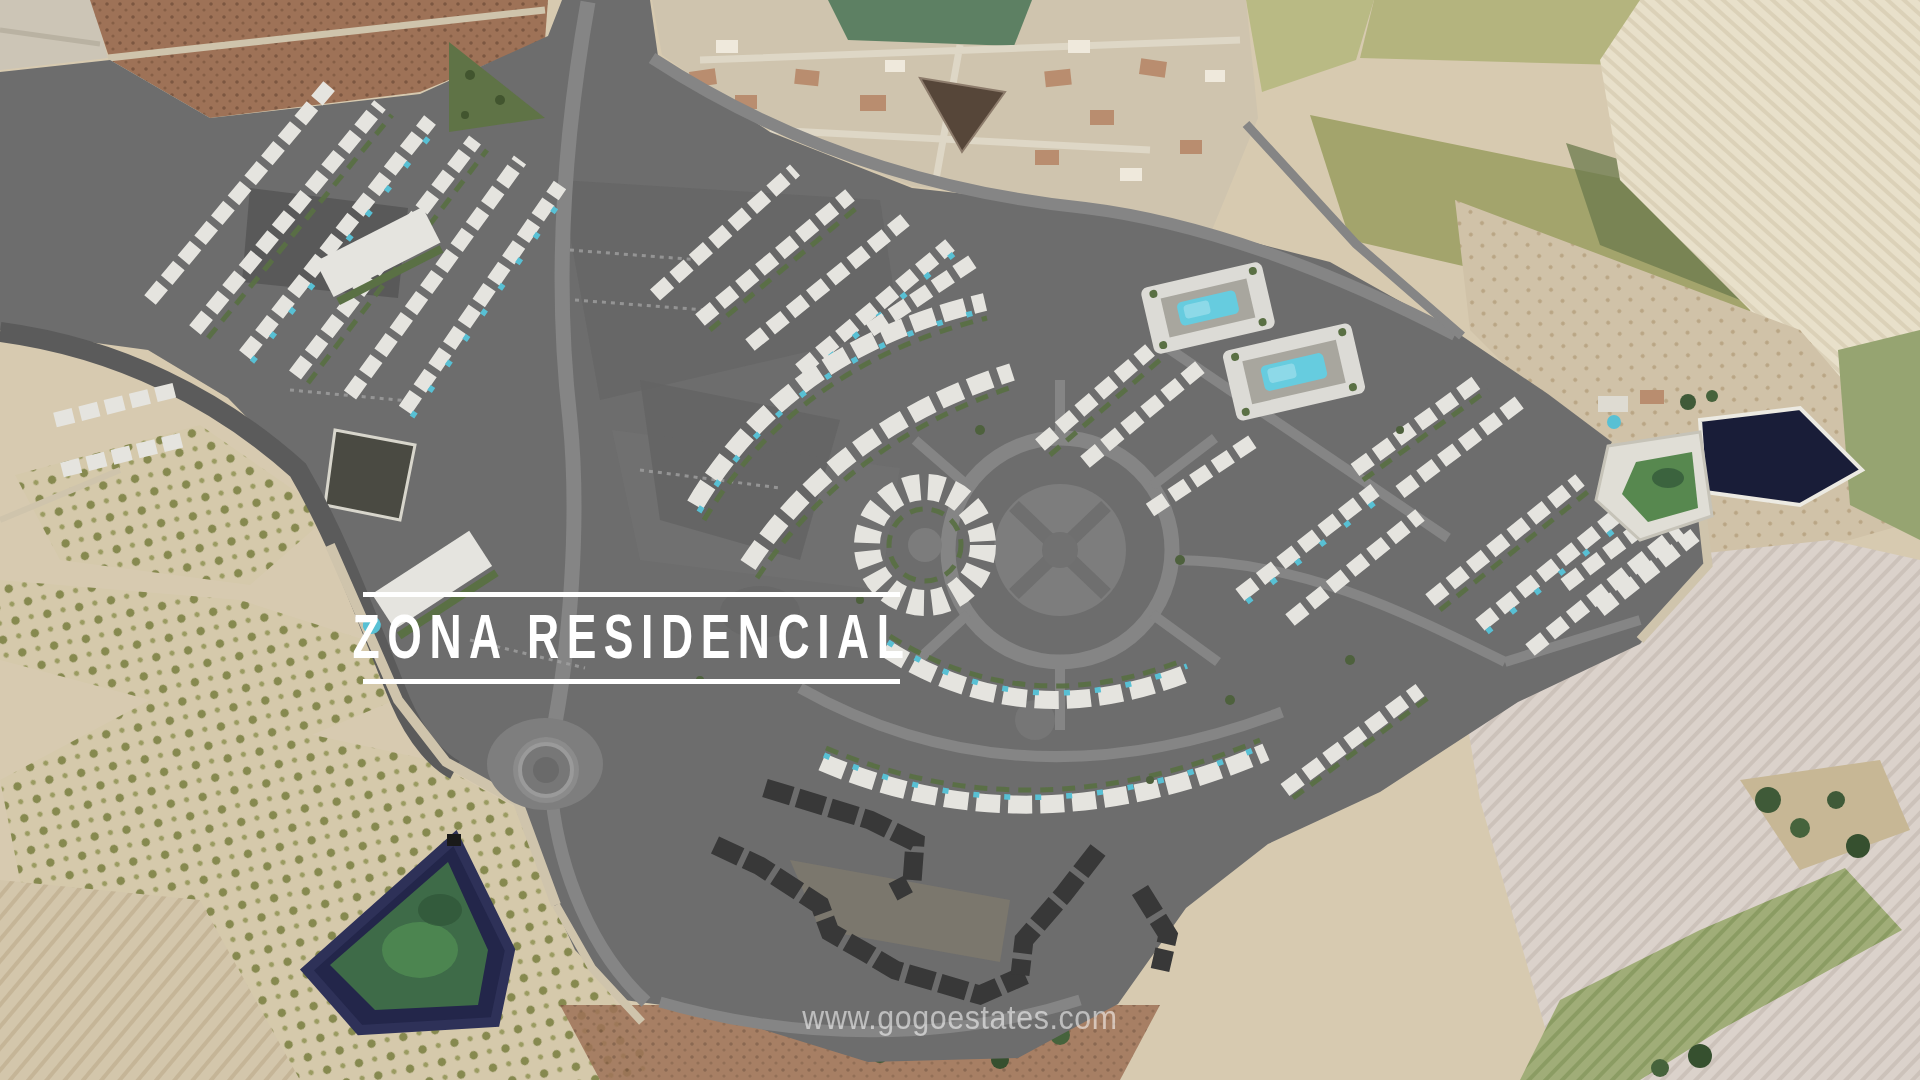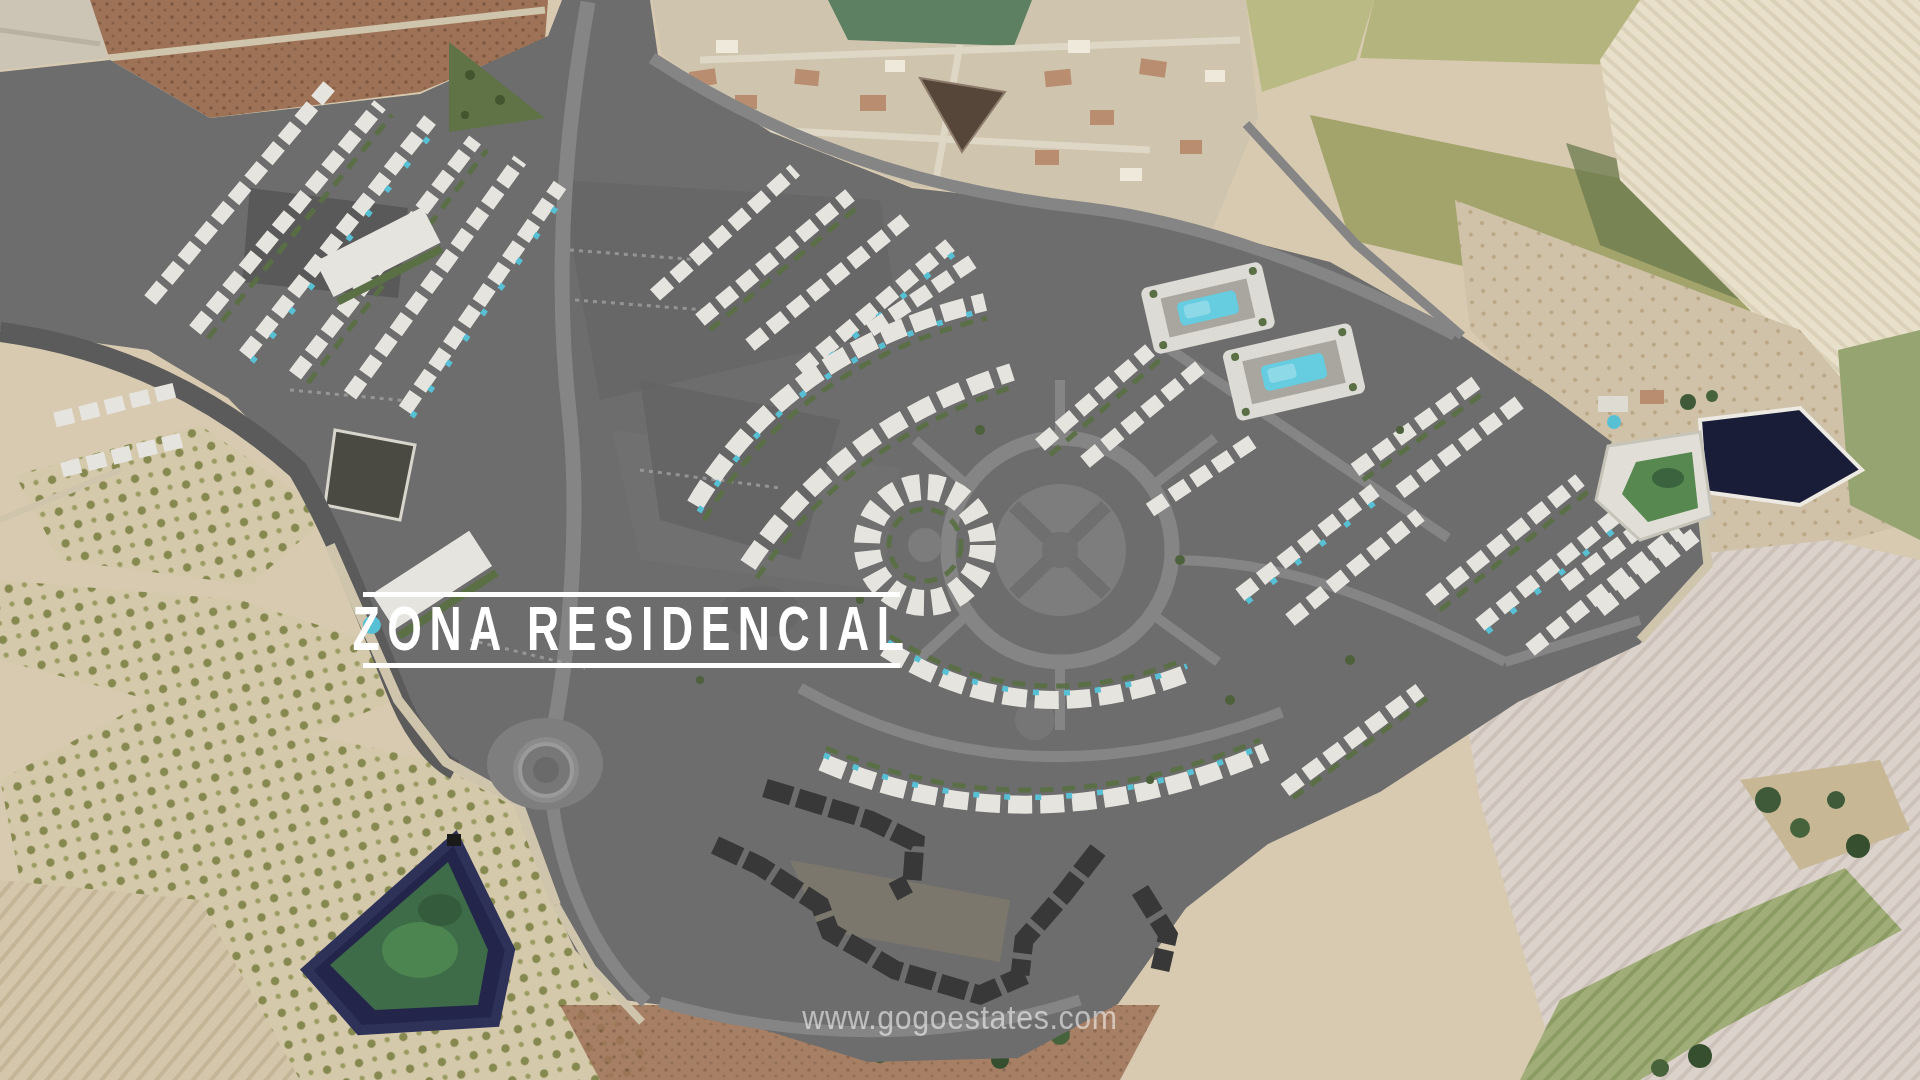--- a/index.html
+++ b/index.html
@@ -13,21 +13,21 @@
   .road-dk  {fill:none;stroke:#5b5b5b;}
   .villas   {fill:none;stroke:var(--building-white,#e5e4df);stroke-width:15;stroke-dasharray:19 7;}
   .villas-lg{fill:none;stroke:var(--building-white,#e5e4df);stroke-width:18;stroke-dasharray:24 8;}
   .greens   {fill:none;stroke:var(--garden-green,#5a7044);stroke-width:5;stroke-dasharray:13 9;opacity:.95;}
   .pools    {fill:none;stroke:var(--pool-cyan,#58c0d4);stroke-width:5.5;stroke-dasharray:6 25;}
   .darkb    {fill:none;stroke:var(--dark-building,#383838);stroke-width:19;stroke-dasharray:28 6;}
   .carrow   {fill:none;stroke:#a0a0a0;stroke-width:3;stroke-dasharray:4 5;opacity:.8;}
   .dirt     {fill:none;stroke:var(--dirt-tan,#cfc4ac);}
 
   
-  .banner{position:absolute;left:363px;top:592px;width:537px;height:76px;
+  .banner{position:absolute;left:363px;top:592px;width:537px;height:92px;
           color:var(--banner-white,#ffffff);}
   .banner .rule{position:absolute;left:0;right:0;height:5px;background:currentColor;}
   .banner .rule.top{top:0;}
   .banner .rule.bottom{bottom:0;}
   .banner-text{position:absolute;top:50%;left:50%;
           transform:translate(-50%,-53%) scale(0.78,1.12);
           font-weight:700;font-size:57px;letter-spacing:.17em;white-space:nowrap;
           font-family:"Liberation Sans",sans-serif;}
 
   

